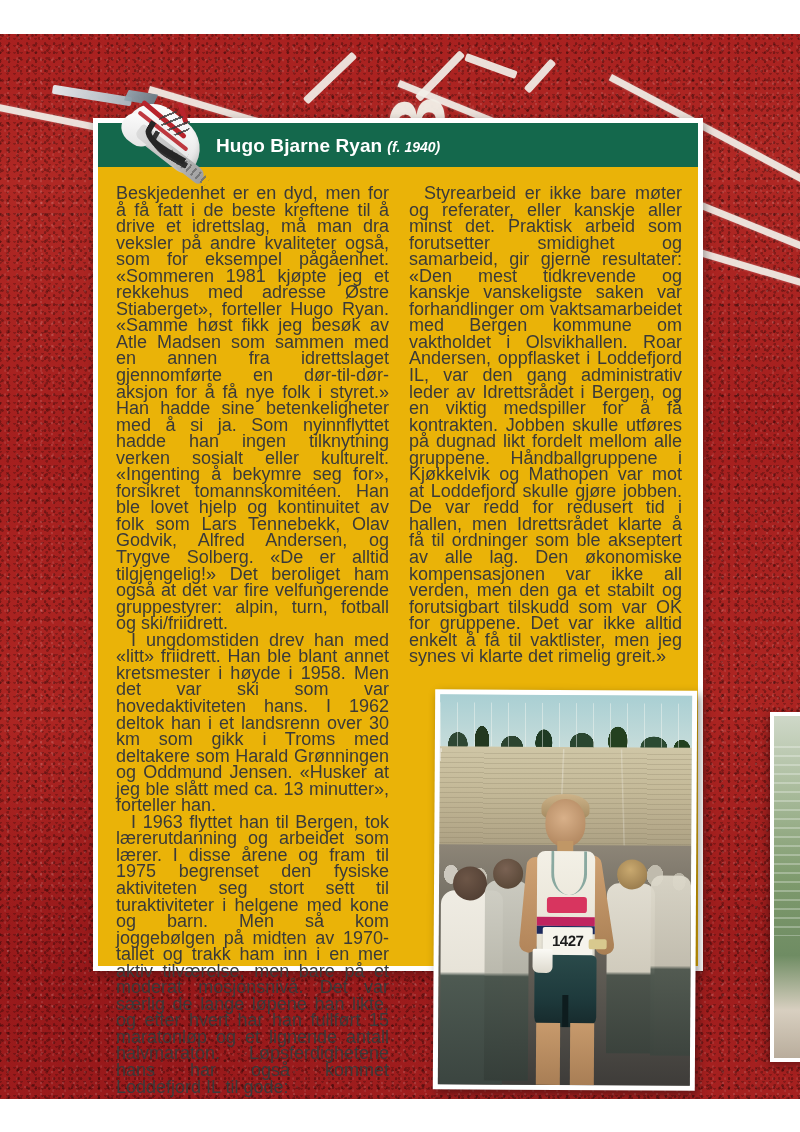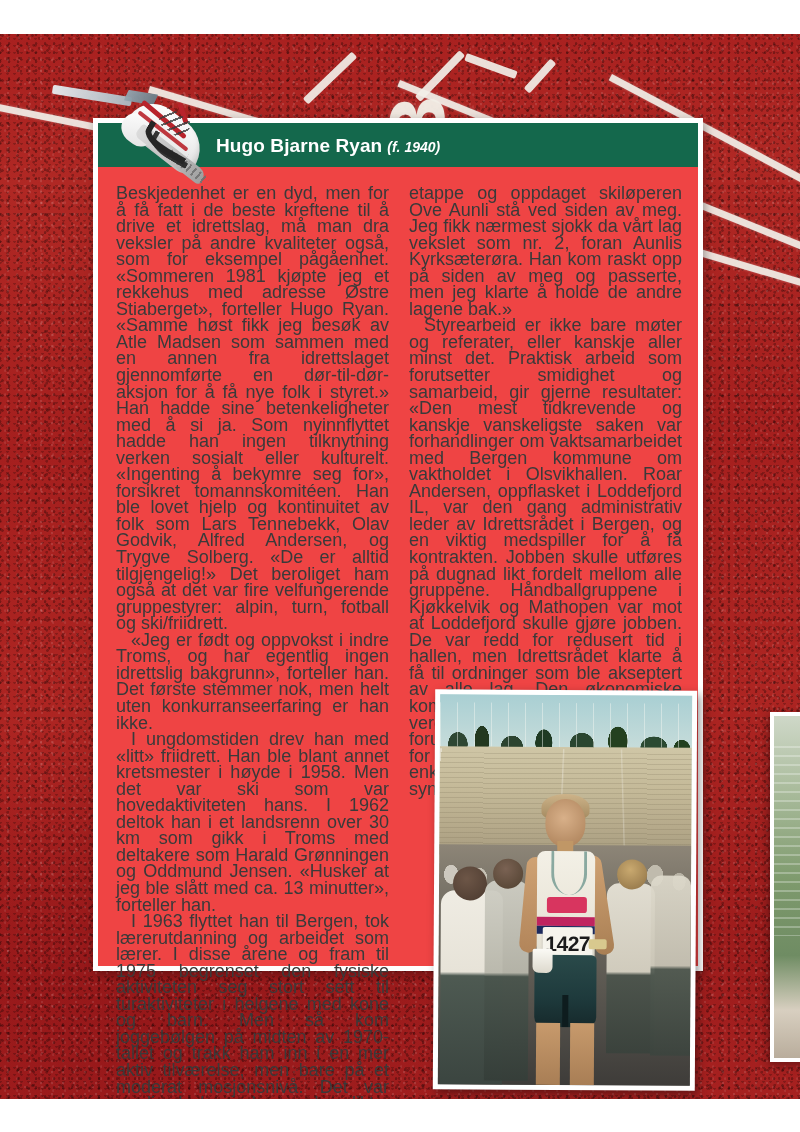--- a/index.html
+++ b/index.html
@@ -87,21 +87,21 @@
   }
 
   
   .card{
     position:absolute;left:93px;top:118px;width:610px;height:853px;
     background:#ffffff;
     box-shadow:2px 3px 9px rgba(0,0,0,.34);
   }
   .card-inner{
     position:absolute;left:5px;top:5px;width:600px;height:843px;
-    background:#ef4444;
+    background:#eab308;
   }
   .card-header{
     position:absolute;left:0;top:0;width:600px;height:44px;
     background:#14684c;
   }
   .card-header .title{
     position:absolute;left:118px;top:12px;
     color:#ffffff;font-size:19px;font-weight:bold;
     letter-spacing:.1px;white-space:nowrap;
   }
@@ -320,21 +320,21 @@
     background:#d8355f;border-radius:3px;
   }
   .runner .bib{
     position:absolute;left:22px;top:128px;width:50px;height:32px;
     background:#f6f4ec;border-radius:2px;
     box-shadow:0 1px 2px rgba(0,0,0,.2);
   }
   .runner .bibnum{
     position:absolute;left:0;top:5px;width:50px;
     text-align:center;font-family:"Liberation Sans", sans-serif;
-    font-weight:bold;font-size:21px;color:#1b1b1b;letter-spacing:-.5px;
+    font-weight:bold;font-size:15px;color:#1b1b1b;letter-spacing:-.5px;
   }
   .runner .medal-str{
     position:absolute;left:30px;top:52px;width:30px;height:44px;
     border-left:3px solid #8aa9a0;border-right:3px solid #8aa9a0;
     border-radius:0 0 50% 50%;
   }
   .runner .shorts{
     position:absolute;left:14px;top:156px;width:62px;height:72px;
     background:linear-gradient(180deg,#2a4a4a 0%,#1e3a3c 60%,#16292b 100%);
     border-radius:5px 5px 10px 10px;
@@ -421,27 +421,25 @@
         <div class="stripe s3"></div>
         <div class="laces"></div>
         <div class="swoosh"></div>
         <div class="swoosh2"></div>
       </div>
 
       <div class="columns">
 
         <div class="col left">
           <p class="cont">Beskjedenhet er en dyd, men for å få fatt i de beste kreftene til å drive et idrettslag, må man dra veksler på andre kvaliteter også, som for eksempel pågåenhet. «Sommeren 1981 kjøpte jeg et rekkehus med adresse Østre Stiaberget», forteller Hugo Ryan. «Samme høst fikk jeg besøk av Atle Madsen som sammen med en annen fra idrettslaget gjennomførte en dør-til-dør-aksjon for å få nye folk i styret.» Han hadde sine betenkeligheter med å si ja. Som nyinnflyttet hadde han ingen tilknytning verken sosialt eller kulturelt. «Ingenting å bekymre seg for», forsikret tomannskomitéen. Han ble lovet hjelp og kontinuitet av folk som Lars Tennebekk, Olav Godvik, Alfred Andersen, og Trygve Solberg. «De er alltid tilgjengelig!» Det beroliget ham også at det var fire velfungerende gruppestyrer: alpin, turn, fotball og ski/friidrett.</p>
-          <p class="ind">«Jeg er født og oppvokst i indre Troms, og har egentlig ingen idrettslig bakgrunn», forteller han. Det første stemmer nok, men helt uten konkurranseerfaring er han ikke.</p>
           <p class="ind">I ungdomstiden drev han med «litt» friidrett. Han ble blant annet kretsmester i høyde i 1958. Men det var ski som var hovedaktiviteten hans. I 1962 deltok han i et landsrenn over 30 km som gikk i Troms med deltakere som Harald Grønningen og Oddmund Jensen. «Husker at jeg ble slått med ca. 13 minutter», forteller han.</p>
           <p class="ind">I 1963 flyttet han til Bergen, tok lærerutdanning og arbeidet som lærer. I disse årene og fram til 1975 begrenset den fysiske aktiviteten seg stort sett til turaktiviteter i helgene med kone og barn. Men så kom joggebølgen på midten av 1970-tallet og trakk ham inn i en mer aktiv tilværelse, men bare på et moderat mosjonsnivå. Det var særlig de lange løpene han likte, og etter hvert har han fullført 15 maratonløp og et lignende antall halvmaraton. Løpsferdighetene hans har også kommet Loddefjord IL til gode:</p>
         </div>
 
         <div class="col right">
-          <p class="cont">etappe og oppdaget skiløperen Ove Aunli stå ved siden av meg. Jeg fikk nærmest sjokk da vårt lag vekslet som nr. 2, foran Aunlis Kyrksæterøra. Han kom raskt opp på siden av meg og passerte, men jeg klarte å holde de andre lagene bak.»</p>
           <p class="ind">Styrearbeid er ikke bare møter og referater, eller kanskje aller minst det. Praktisk arbeid som forutsetter smidighet og samarbeid, gir gjerne resultater: «Den mest tidkrevende og kanskje vanskeligste saken var forhandlinger om vaktsamarbeidet med Bergen kommune om vaktholdet i Olsvikhallen. Roar Andersen, oppflasket i Loddefjord IL, var den gang administrativ leder av Idrettsrådet i Bergen, og en viktig medspiller for å få kontrakten. Jobben skulle utføres på dugnad likt fordelt mellom alle gruppene. Håndballgruppene i Kjøkkelvik og Mathopen var mot at Loddefjord skulle gjøre jobben. De var redd for redusert tid i hallen, men Idrettsrådet klarte å få til ordninger som ble akseptert av alle lag. Den økonomiske kompensasjonen var ikke all verden, men den ga et stabilt og forutsigbart tilskudd som var OK for gruppene. Det var ikke alltid enkelt å få til vaktlister, men jeg synes vi klarte det rimelig greit.»</p>
         </div>
 
       </div>
     </div>
   </div>
 
   <div class="photo-frame">
     <div class="photo">
       <div class="ph-sky"></div>

